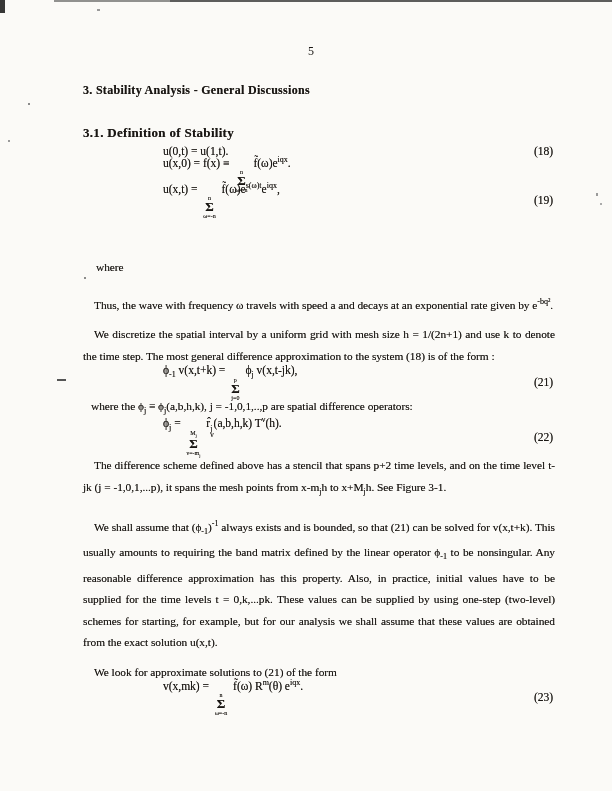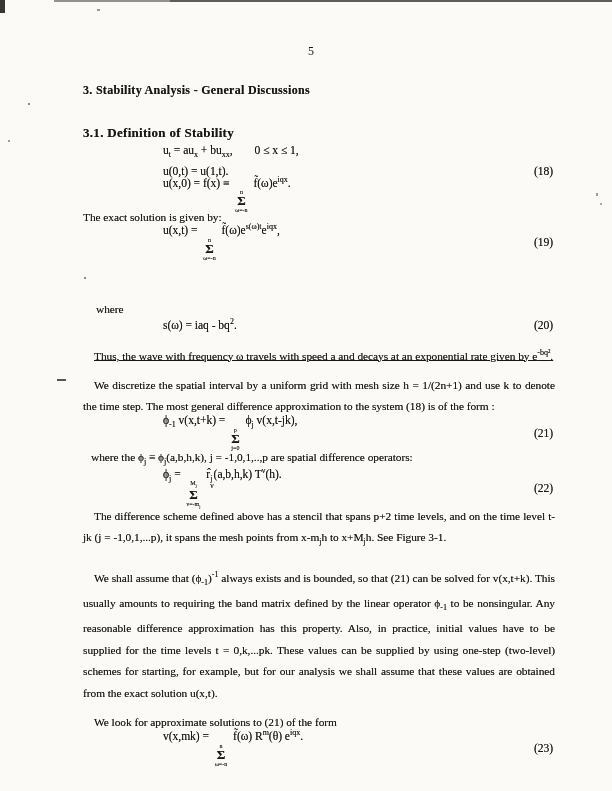--- a/index.html
+++ b/index.html
@@ -64,56 +64,48 @@
 
   <div class="page-number">5</div>
 
   <div class="content">
 
     <div class="h1">3. Stability Analysis - General Discussions</div>
 
     <div class="h2">3.1. Definition of Stability</div>
 
 
-    <div class="eq" style="height:20px;">
-      <span><span>u</span><span class="sb">t</span><span> = au</span><span class="sb">x</span><span> + bu</span><span class="sb">xx</span><span>,</span><span class="gap"></span><span>0 ≤ x ≤ 1,</span></span>
-    </div>
 
     <div class="eq" style="height:20px;">
       <span><span>u(0,t) = u(1,t).</span></span>
       <span class="eq-num">(18)</span>
     </div>
 
     <div class="eq" style="height:26px;">
       <span><span>u(x,0) = f(x) ≡ </span><span class="sum">
             <span class="lim"><span>n</span></span>
             <span class="sg">Σ</span>
             <span class="lim"><span>ω=-n</span></span>
           </span><span> f̃(ω)e</span><span class="sp">iqx</span><span>.</span></span>
     </div>
 
-    <div class="p"><span>The exact solution is given by:</span></div>
 
     <div class="eq" style="height:26px;">
       <span><span>u(x,t) = </span><span class="sum">
             <span class="lim"><span>n</span></span>
             <span class="sg">Σ</span>
             <span class="lim"><span>ω=-n</span></span>
           </span><span> f̃(ω)e</span><span class="sp">s(ω)t</span><span>e</span><span class="sp">iqx</span><span>,</span></span>
       <span class="eq-num">(19)</span>
     </div>
 
     <div class="p where" style="height:13px;margin-top:48px;">where</div>
 
-    <div class="eq" style="height:18px;">
-      <span><span>s(ω) = iaq - bq</span><span class="sp">2</span><span>.</span></span>
-      <span class="eq-num">(20)</span>
-    </div>
 
-    <div class="p ind" style="margin-top:8px;text-decoration:underline;"><span>Thus, the wave with frequency ω travels with speed a and decays at an exponential rate given by e</span><span class="sp">-bq²</span><span>.</span></div>
+    <div class="p ind" style="margin-top:17px;"><span>Thus, the wave with frequency ω travels with speed a and decays at an exponential rate given by e</span><span class="sp">-bq²</span><span>.</span></div>
 
     <div class="p ind" style="margin-top:8px;"><span>We discretize the spatial interval by a uniform grid with mesh size h = 1/(2n+1) and use k to denote the time step.  The most general difference approximation to the system (18) is of the form :</span></div>
 
     <div class="eq" style="height:26px;margin-top:2px;">
       <span><span>ϕ</span><span class="sb">-1</span><span> v(x,t+k) = </span><span class="sum">
             <span class="lim"><span>p</span></span>
             <span class="sg">Σ</span>
             <span class="lim"><span>j=0</span></span>
           </span><span> ϕ</span><span class="sb">j</span><span> v(x,t-jk),</span></span>
       <span class="eq-num">(21)</span>

